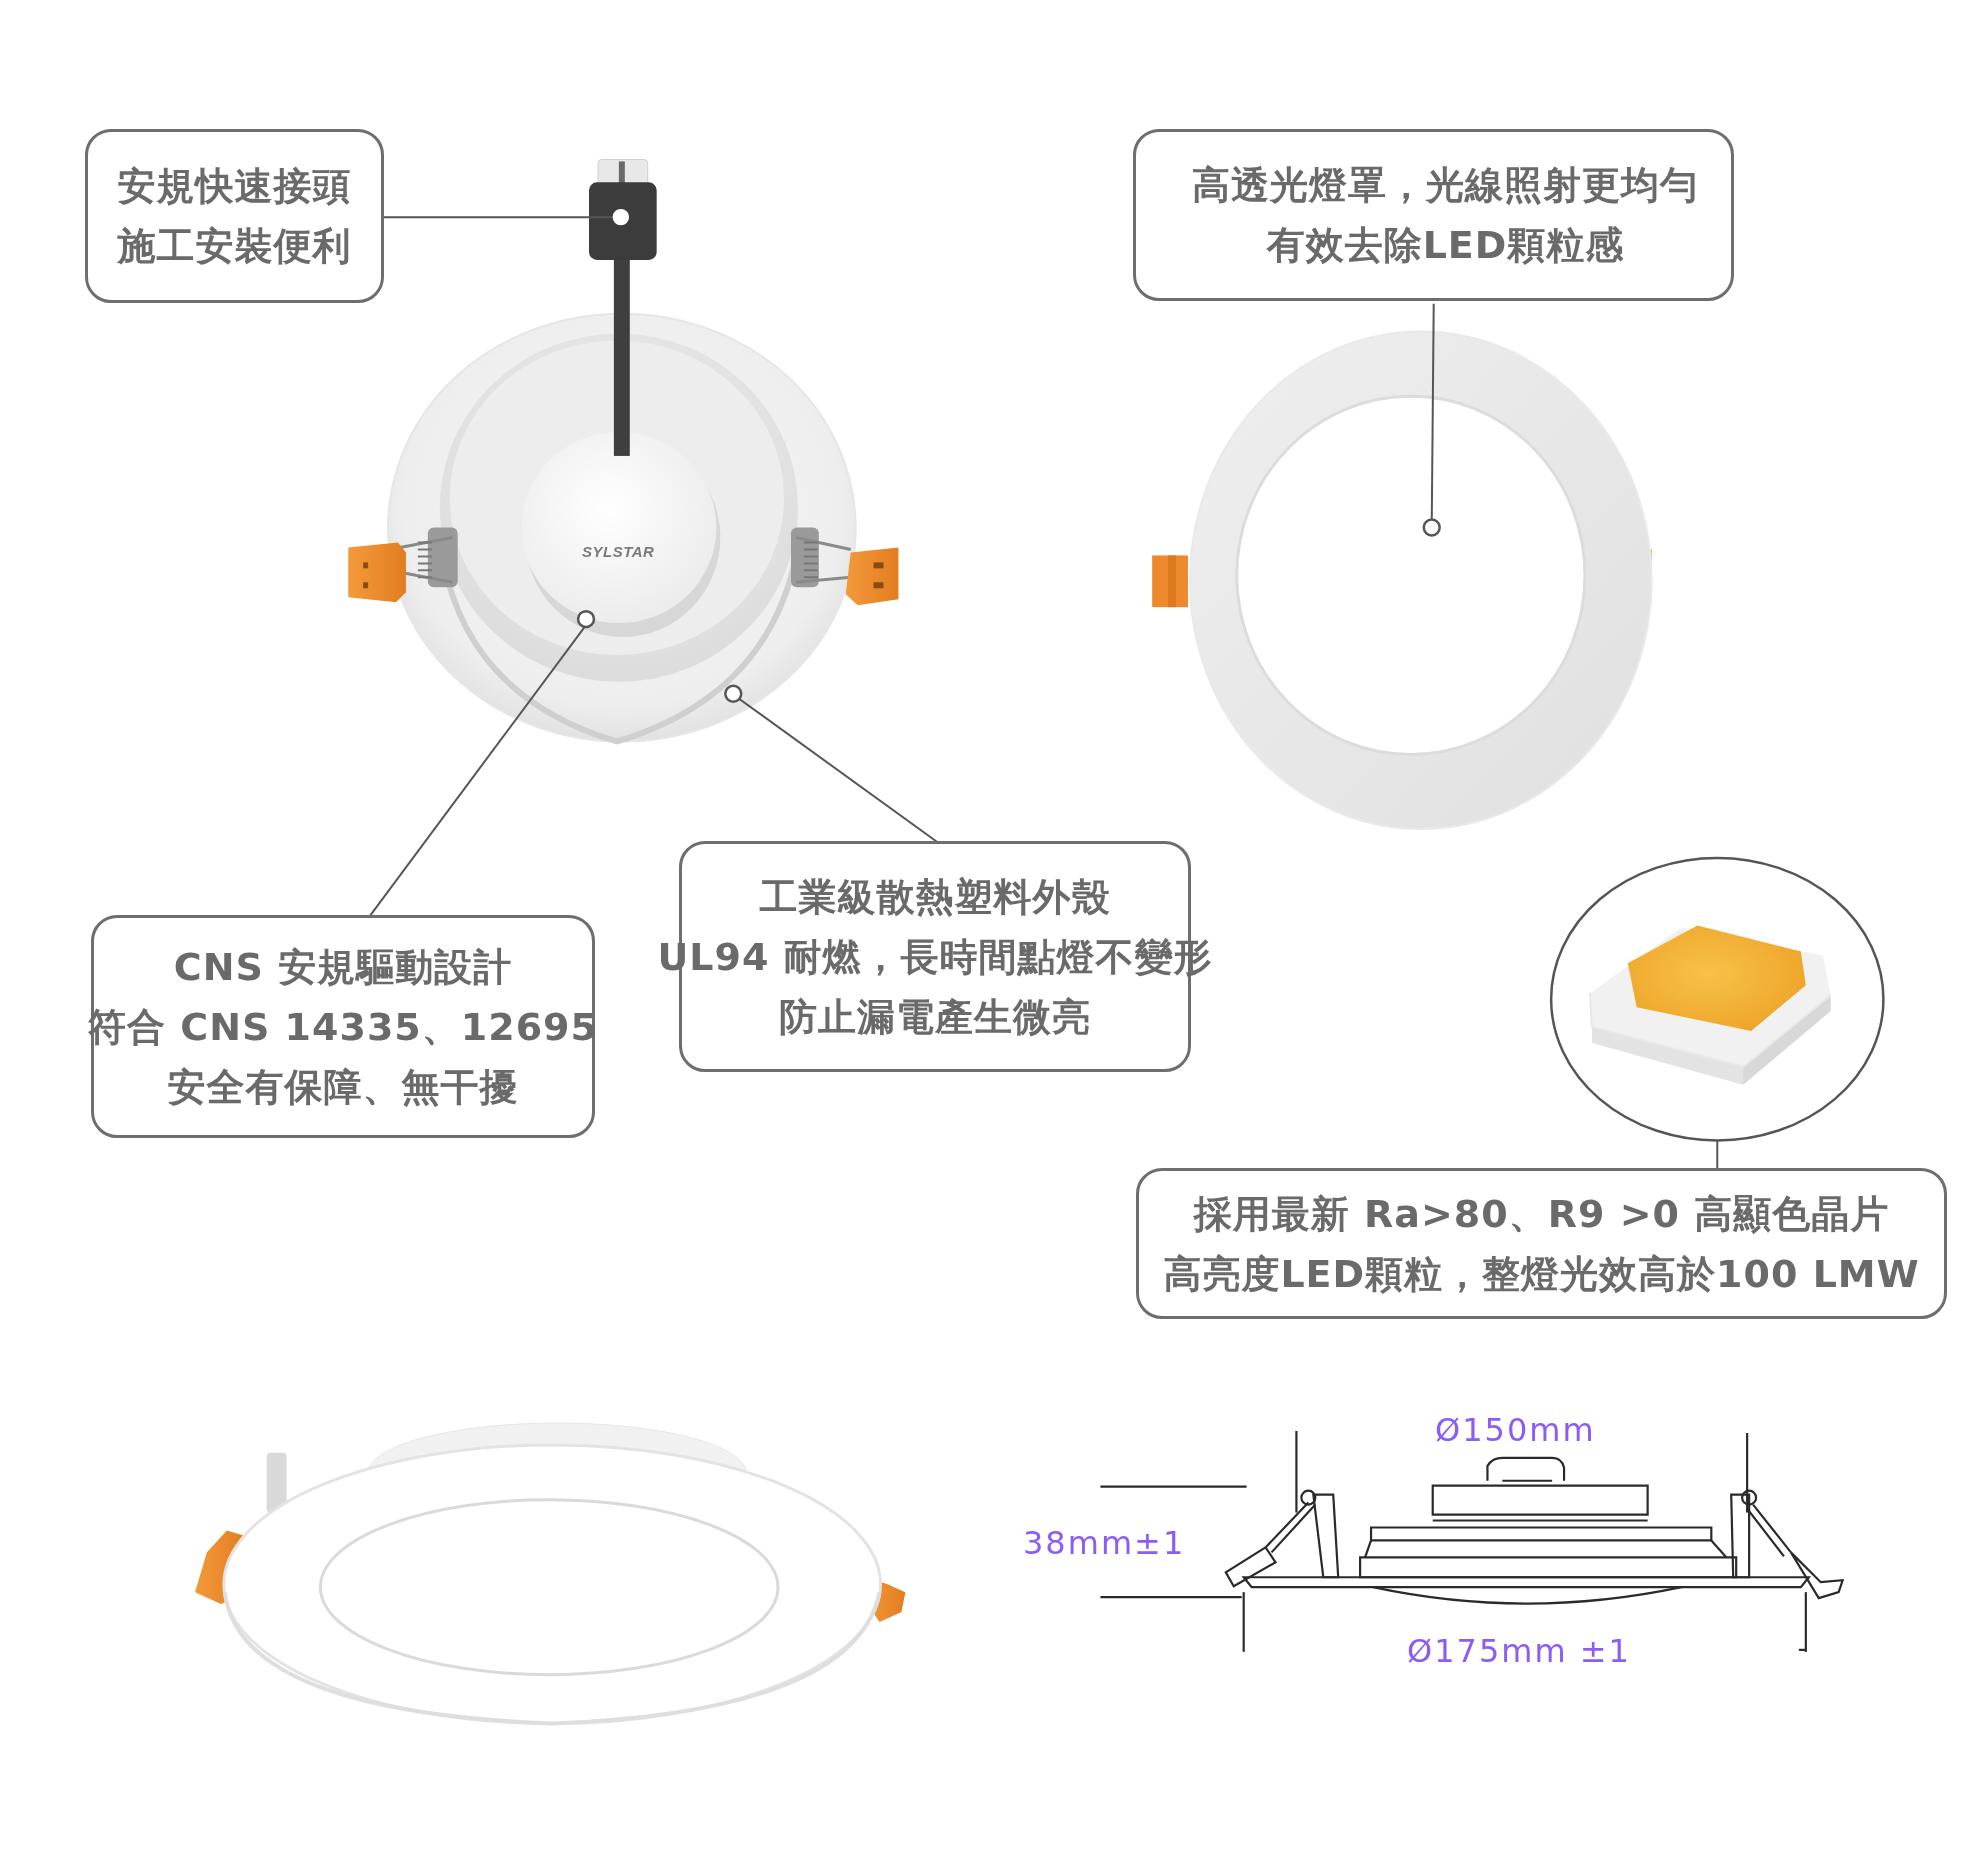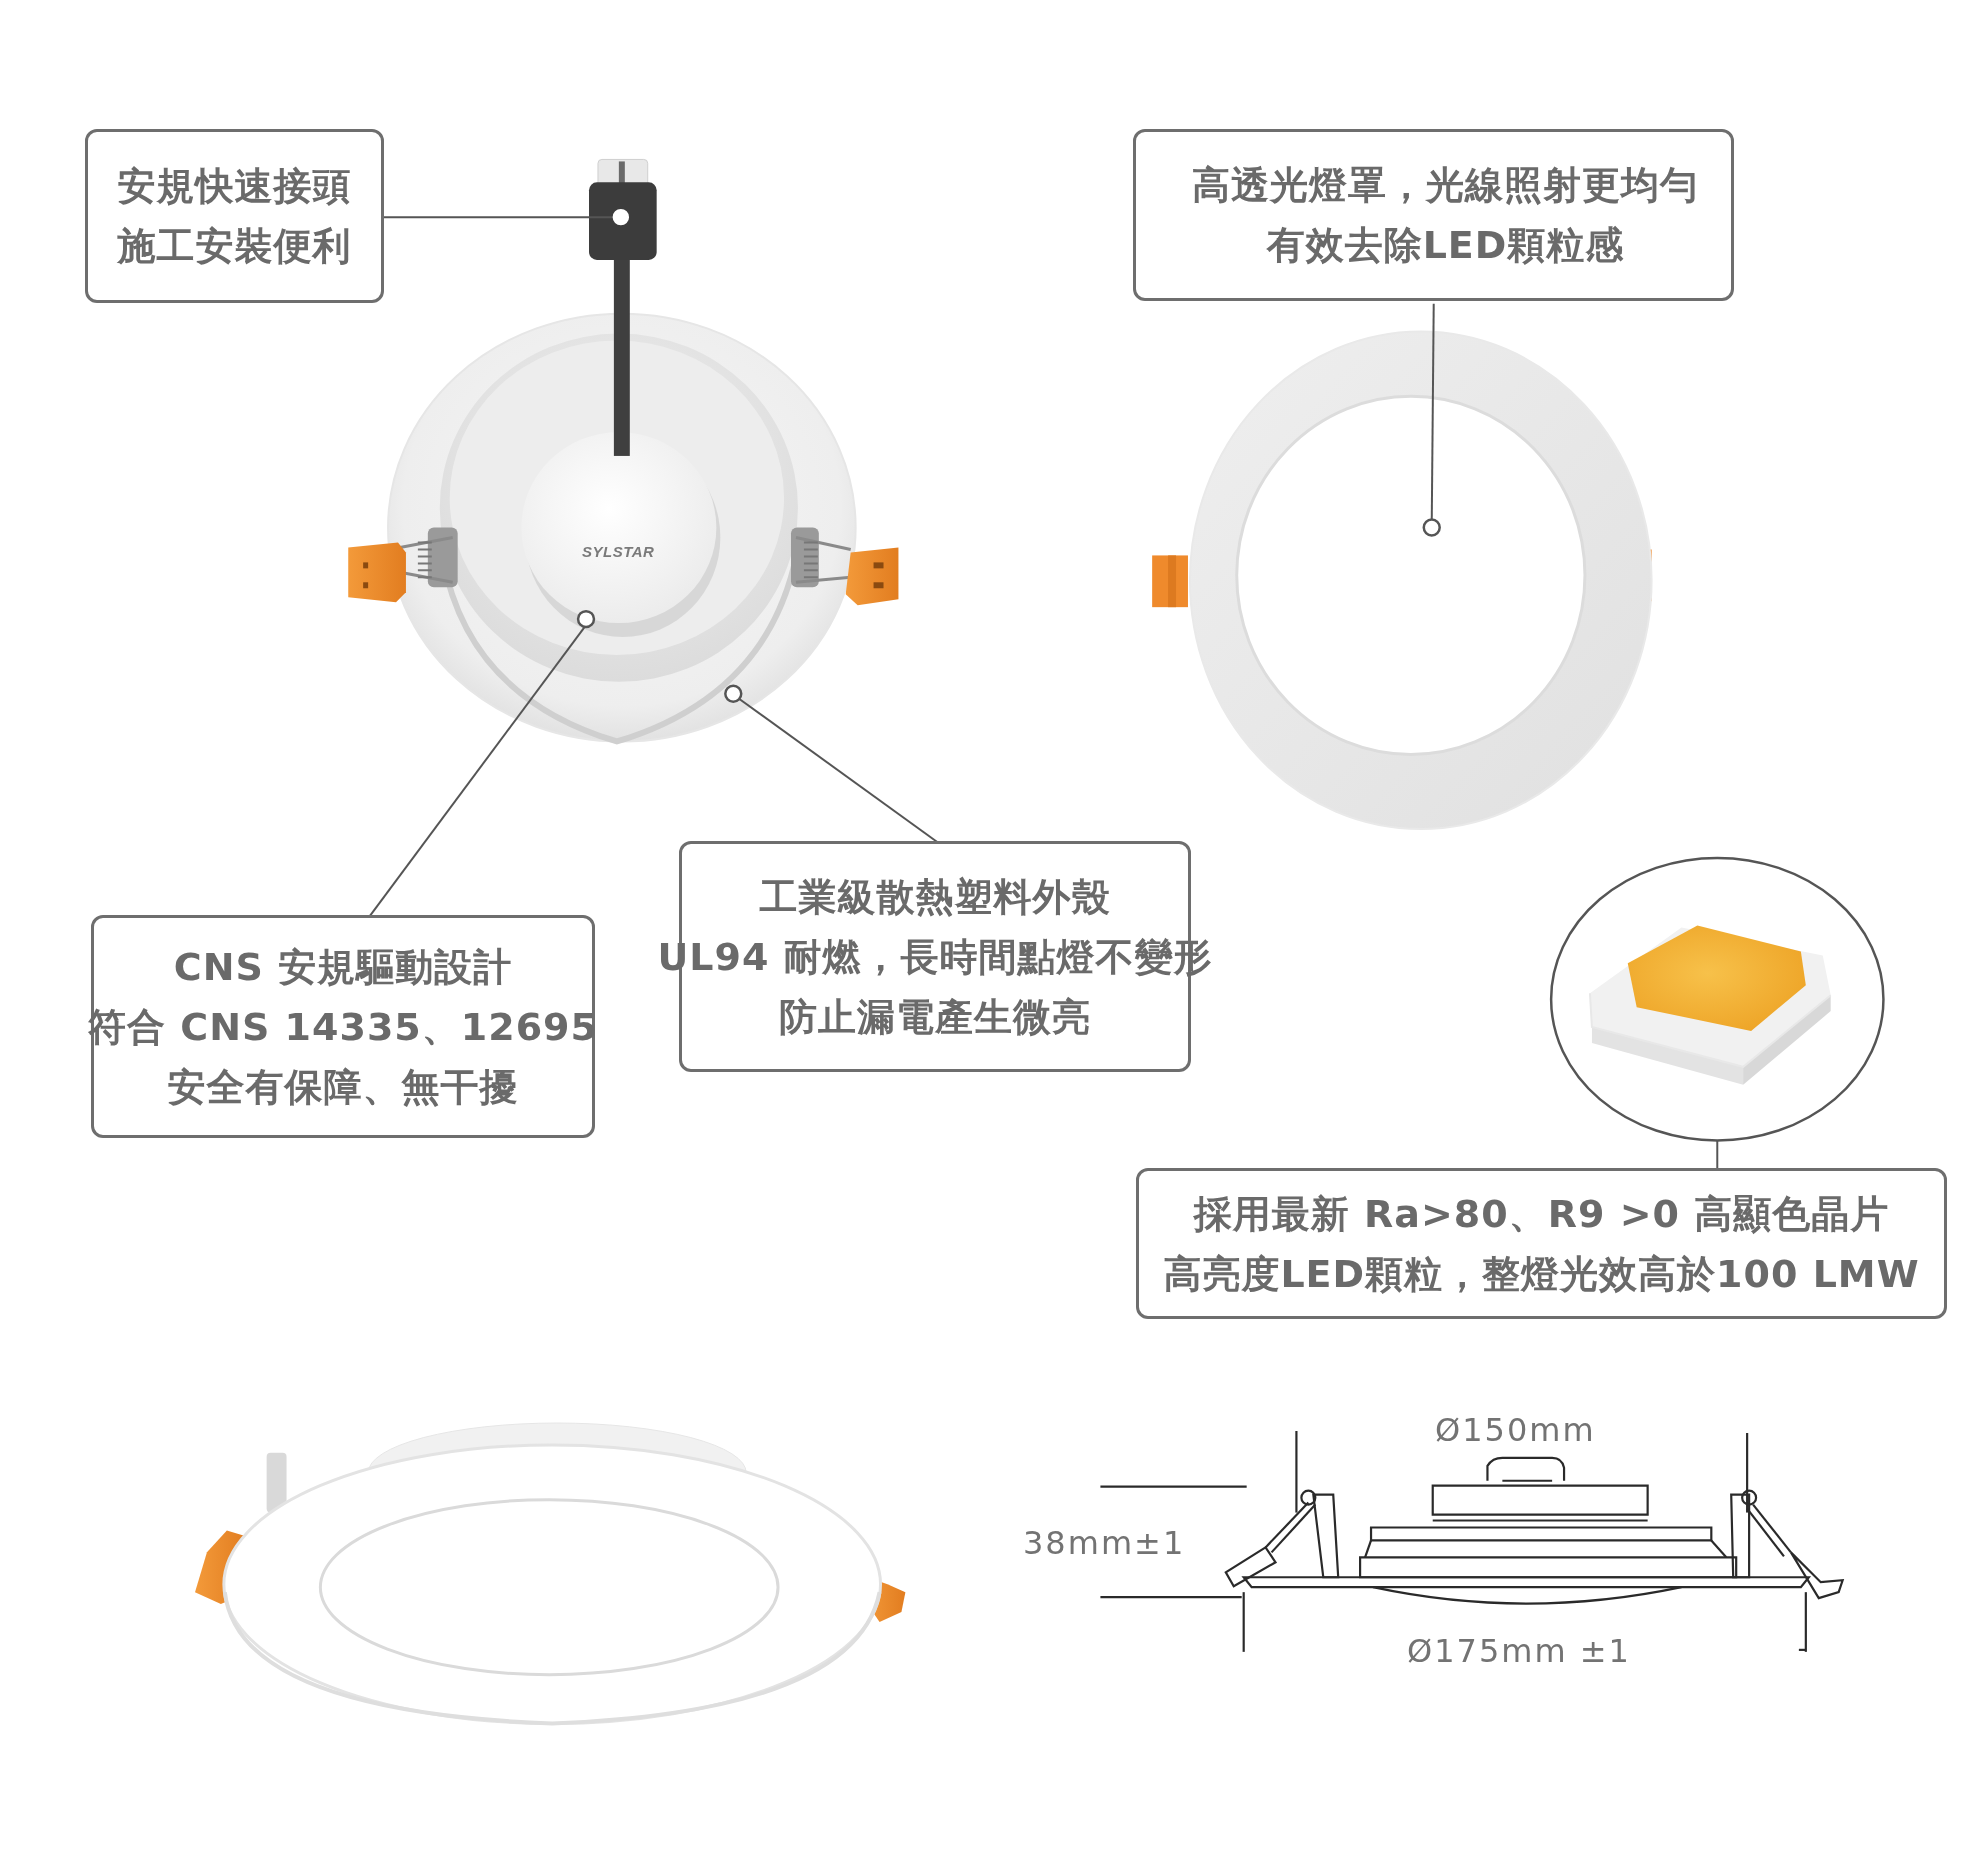--- a/index.html
+++ b/index.html
@@ -1,25 +1,25 @@
 <!DOCTYPE html>
 <html><head>
 <meta charset="utf-8">
 <style>
   html, body { margin: 0; padding: 0; background: #ffffff; }
   body { width: 1970px; height: 1870px; position: relative; overflow: hidden;
          font-family: "DejaVu Sans", "Liberation Sans", sans-serif; color: #6d6d6d; }
   .callout { position: absolute; box-sizing: border-box; border: 3px solid #6e6e6e;
-             border-radius: 12px; background: #ffffff; display: flex; flex-direction: column;
+             border-radius: 26px; background: #ffffff; display: flex; flex-direction: column;
              justify-content: center; align-items: center; text-align: center; }
   .callout .line { display: block; font-size: 38px; line-height: 60px; letter-spacing: 1px;
                    color: #6a6a6a; white-space: nowrap; font-weight: 600; }
   svg.layer { position: absolute; left: 0; top: 0; }
   .dim { position: absolute; font-family: "DejaVu Sans", sans-serif; font-size: 32px;
-         color: #737373; letter-spacing: 2px; white-space: nowrap; }
+         color: #8b5cf6; letter-spacing: 2px; white-space: nowrap; }
   .brand { position: absolute; font-family: Liberation Sans, sans-serif; font-weight: bold;
            font-style: italic; font-size: 15px; color: #7a7a7a; letter-spacing: 0.5px; }
 </style>
 </head>
 <body>
 
 <svg class="layer" width="1970" height="1870" viewBox="0 0 1980 1879">
   <defs>
     <radialGradient id="gBack" cx="50%" cy="45%" r="55%">
       <stop offset="0%" stop-color="#f7f7f7"></stop>

